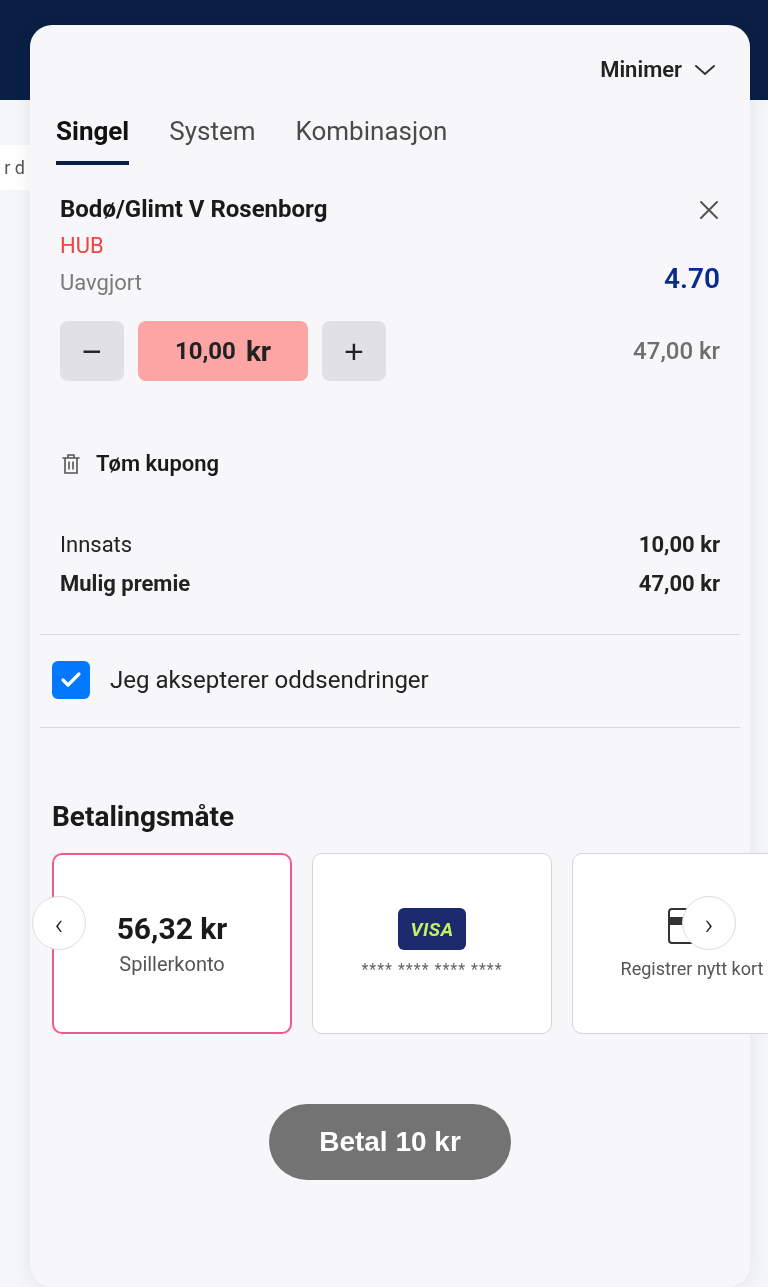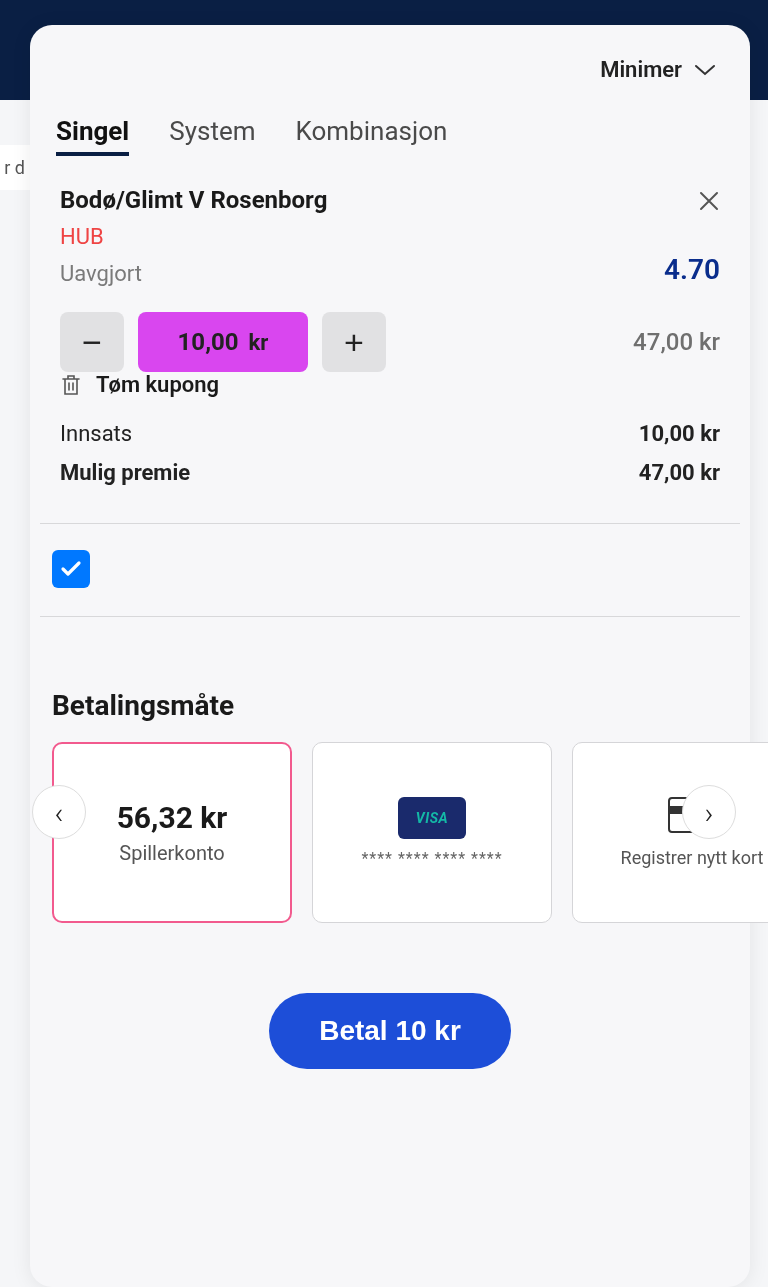--- a/index.html
+++ b/index.html
@@ -57,21 +57,21 @@
     .chevron-down-icon { width: 22px; height: 12px; }
     .tabs {
       display: flex;
       gap: 40px;
       padding: 24px 16px 0;
       border-bottom: none;
     }
     .tab {
       font-size: 26px;
       color: #4a4a4a;
-      padding-bottom: 6px;
+      padding-bottom: 15px;
       cursor: pointer;
     }
     .tab.active {
       font-weight: 700;
       color: #111;
       border-bottom: 4px solid #0a1f44;
     }
     .bet {
       padding: 30px 20px 0;
     }
@@ -107,49 +107,50 @@
       width: 64px; height: 60px;
       background: #e1e1e3;
       border-radius: 8px;
       display: flex; align-items: center; justify-content: center;
       font-size: 34px; font-weight: 400; color: #222;
       cursor: pointer;
       border: none;
     }
     .stake-field {
       height: 60px;
-      background: #d946ef;
+      background: #fca5a5;
       border-radius: 8px;
       display: flex; align-items: center; justify-content: center;
       gap: 10px;
       padding: 0 24px;
       min-width: 170px;
     }
     .stake-value { font-size: 24px; font-weight: 700; color: #222; }
-    .stake-cur { font-size: 22px; font-weight: 700; color: #222; }
+    .stake-cur { font-size: 28px; font-weight: 700; color: #222; }
     .potential {
       margin-left: auto;
       color: #6f6f6f;
       font-size: 24px;
       font-weight: 500;
     }
     .clear-coupon {
       display: flex;
       align-items: center;
       gap: 14px;
+      margin-top: 70px;
       font-size: 22px;
       font-weight: 600;
       color: #1a1a1a;
       cursor: pointer;
       padding: 0 20px;
       width: fit-content;
     }
     .trash-icon { width: 22px; height: 24px; }
     .summary {
-      margin-top: 24px;
+      margin-top: 56px;
       padding: 0 20px 24px;
       border-bottom: 1px solid #d8d8da;
     }
     .sum-row {
       display: flex; justify-content: space-between;
       font-size: 22px; color: #222;
       margin-bottom: 14px;
     }
     .sum-row.bold { font-weight: 700; }
     .accept {
@@ -183,21 +184,21 @@
     .card.selected {
       border: 2px solid #f25a8e;
     }
     .card-balance { font-size: 30px; font-weight: 700; color: #1a1a1a; }
     .card-label { font-size: 20px; color: #555; margin-top: 6px; }
     .visa-badge {
       width: 68px; height: 42px;
       background: #1a2a6c;
       border-radius: 6px;
       display: flex; align-items: center; justify-content: center;
-      color: #14b8a6; font-weight: 700; font-style: italic; font-size: 14px; letter-spacing: 0.5px;
+      color: #bef264; font-weight: 700; font-style: italic; font-size: 19px; letter-spacing: 0.5px;
       margin-bottom: 10px;
     }
     .card-masked { font-size: 16px; color: #666; letter-spacing: 1px; }
     .card3-icon { width: 48px; height: 36px; border: 2px solid #333; border-radius: 4px; position: relative; margin-bottom: 8px; }
     .card3-icon::after { content:''; position:absolute; top:7px; left:0; right:0; height:8px; background:#333; }
     .nav-circle {
       position: absolute;
       width: 54px; height: 54px;
       background: #fff;
       border: 1px solid #ddd;
@@ -206,21 +207,21 @@
       top: 43px;
       cursor: pointer;
       z-index: 2;
     }
     .nav-prev { left: -20px; }
     .nav-next { right: -8px; }
     .chevron { font-size: 30px; color: #222; font-weight: 300; }
     .pay-btn {
       display: block;
       margin: 70px auto 0;
-      background: #1d4ed8;
+      background: #737373;
       color: #fff;
       border: none;
       border-radius: 40px;
       font-size: 28px;
       font-weight: 700;
       padding: 22px 50px;
       cursor: pointer;
     }
     .card.third { overflow: hidden; }
     .card.third .card-label { font-size: 18px; }
@@ -288,20 +289,21 @@
       <span>47,00 kr</span>
     </div>
   </div>
 
   <div class="accept">
     <div class="checkbox">
       <svg class="check-icon" viewBox="0 0 22 18">
           <path d="M3 9 L8 14 L19 3" stroke="#fff" stroke-width="3.2" fill="none" stroke-linecap="round" stroke-linejoin="round"></path>
         </svg>
     </div>
+    <span class="accept-label">Jeg aksepterer oddsendringer</span>
   </div>
 
   <div class="payment-section">
     <div class="payment-title">Betalingsmåte</div>
     <div class="cards">
       <div class="nav-circle nav-prev">
           <span class="chevron">‹</span>
         </div>
 
       <div class="card selected">

